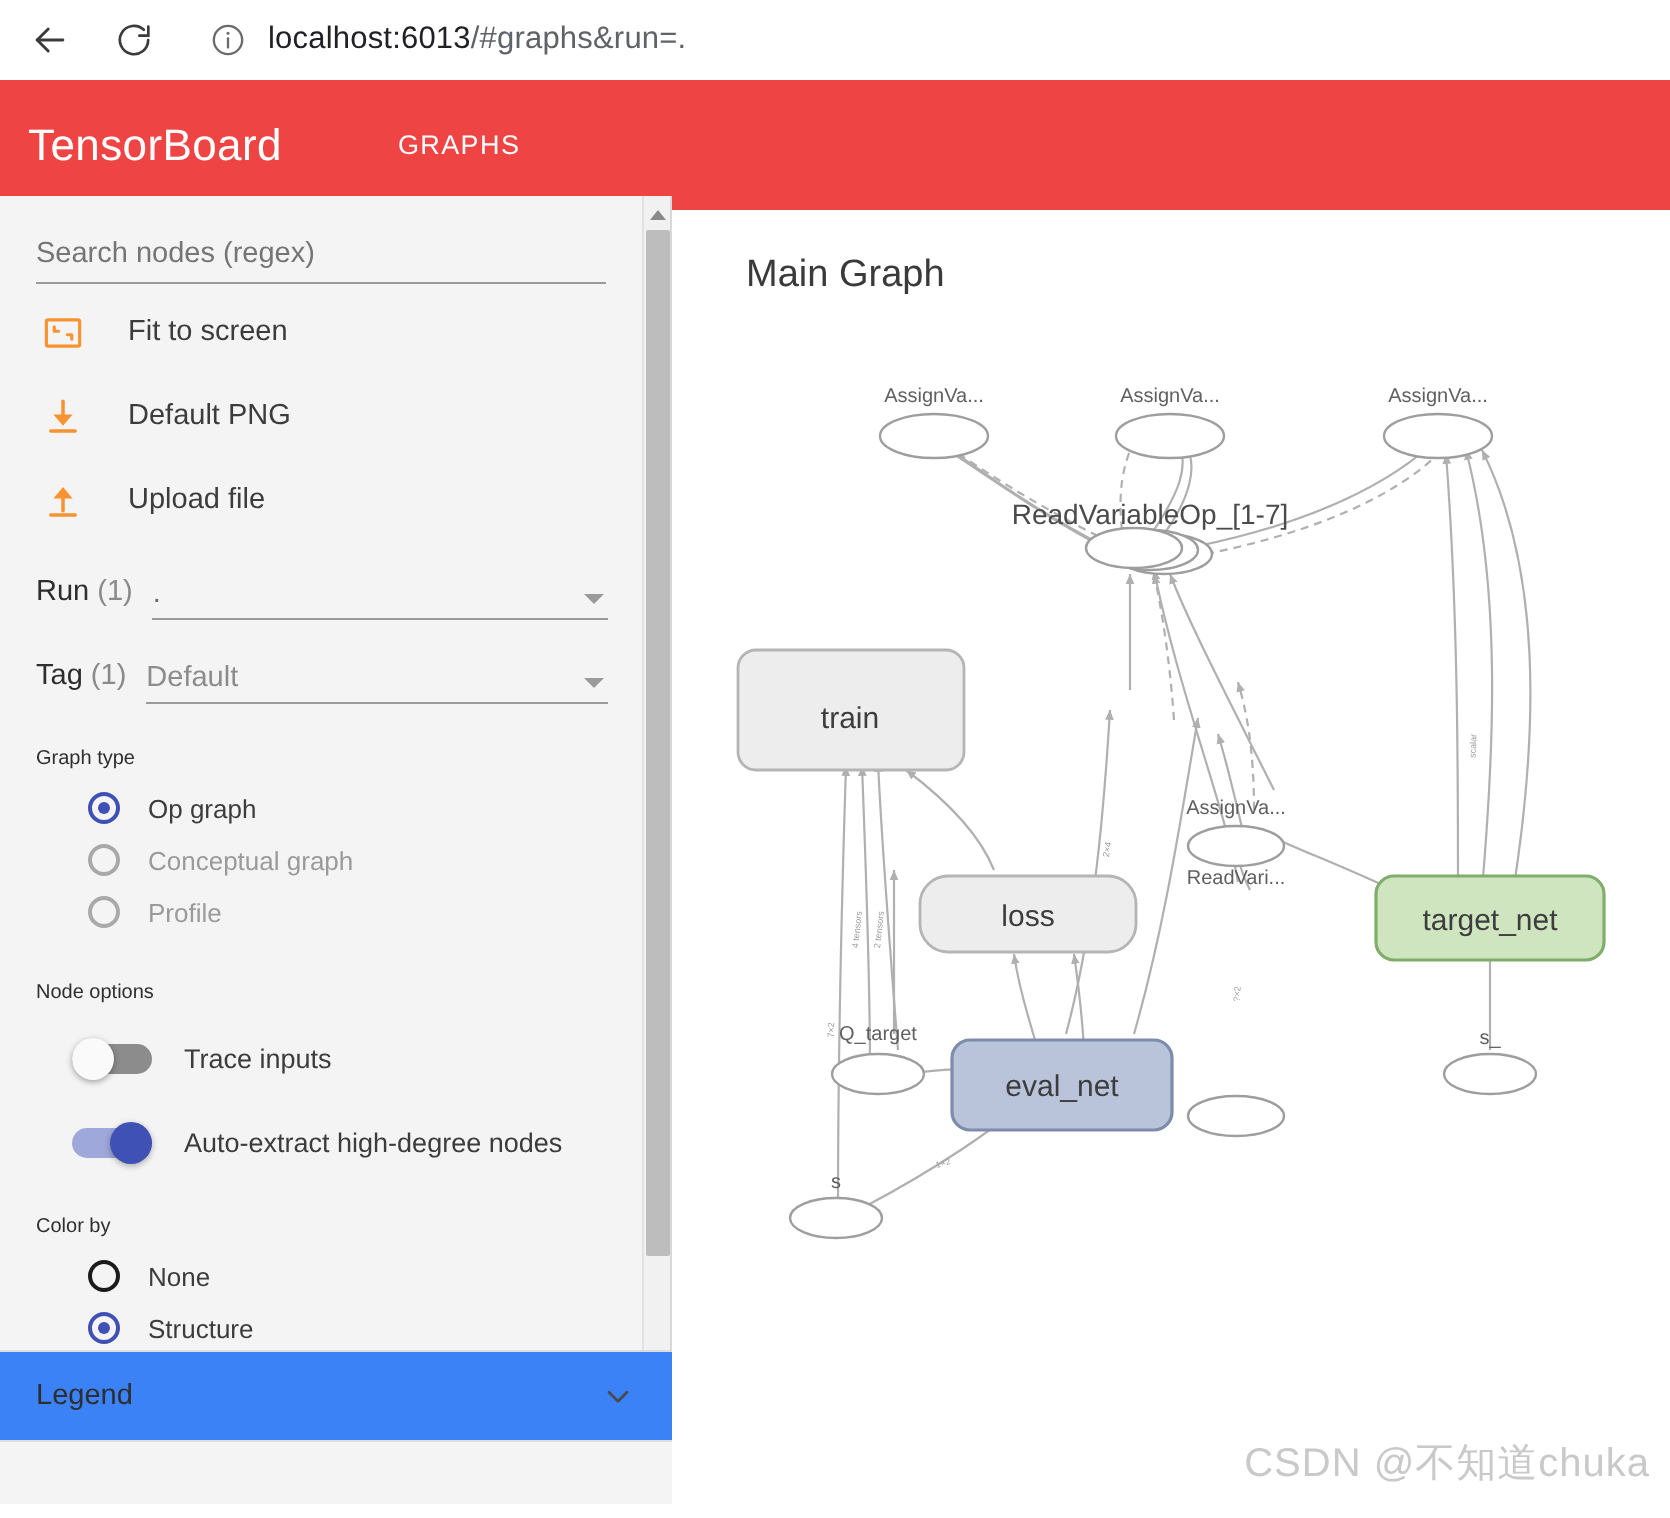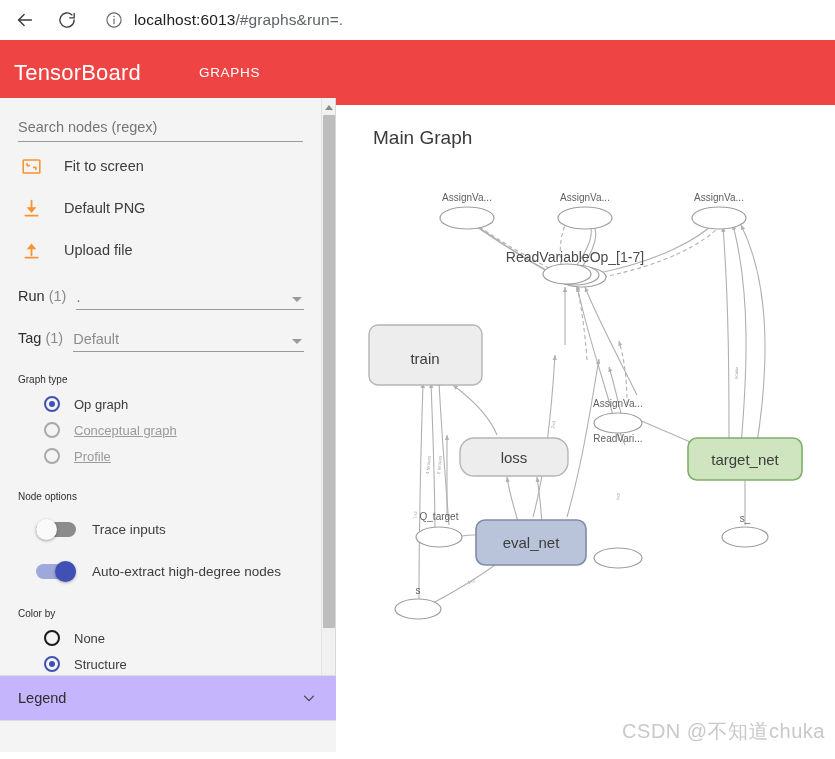--- a/index.html
+++ b/index.html
@@ -168,21 +168,21 @@
     content: "";
     position: absolute; left: 3px; top: 3px;
     width: 6px; height: 6px; border-radius: 50%;
     background: #3f51b5;
   }
   .radio.disabled { border-color: #a9a9a9; }
   .radio-label {
     margin-left: 14px;
     font-size: 13px; color: #3c3c3c;
   }
-  .radio-label.disabled { color: #9a9a9a; text-decoration: underline; }
+  .radio-label.disabled { color: #9a9a9a; }
 
   .toggle-row { height: 30px; padding-left: 18px; margin-top: 12px; }
   .switch {
     position: relative;
     width: 40px; height: 15px; border-radius: 8px;
     flex: 0 0 auto;
   }
   .switch .track {
     position: absolute; left: 0; top: 0;
     width: 40px; height: 15px; border-radius: 8px;
@@ -223,21 +223,21 @@
   .sb-arrow.down i { border-top: 5px solid #5a5a5a; }
   .sb-thumb {
     position: absolute; left: 1px; top: 17px;
     width: 12px; height: 513px;
     background: #bdbdbd; border-radius: 1px;
   }
 
   .legend-bar {
     position: absolute; left: 0; bottom: 31px;
     width: 336px; height: 46px;
-    background: #c4b5fd;
+    background: #3b82f6;
     border-top: 1px solid #dcdcdc;
     border-bottom: 1px solid #dcdcdc;
     display: flex; align-items: center;
     padding: 0 18px;
   }
   .legend-title { font-size: 14.5px; color: #2e2e2e; flex: 1 1 auto; }
   .legend-chevron { color: #4a4a4a; display: flex; align-items: center; }
   .sidebar-footer {
     position: absolute; left: 0; bottom: 0;
     width: 336px; height: 31px;

